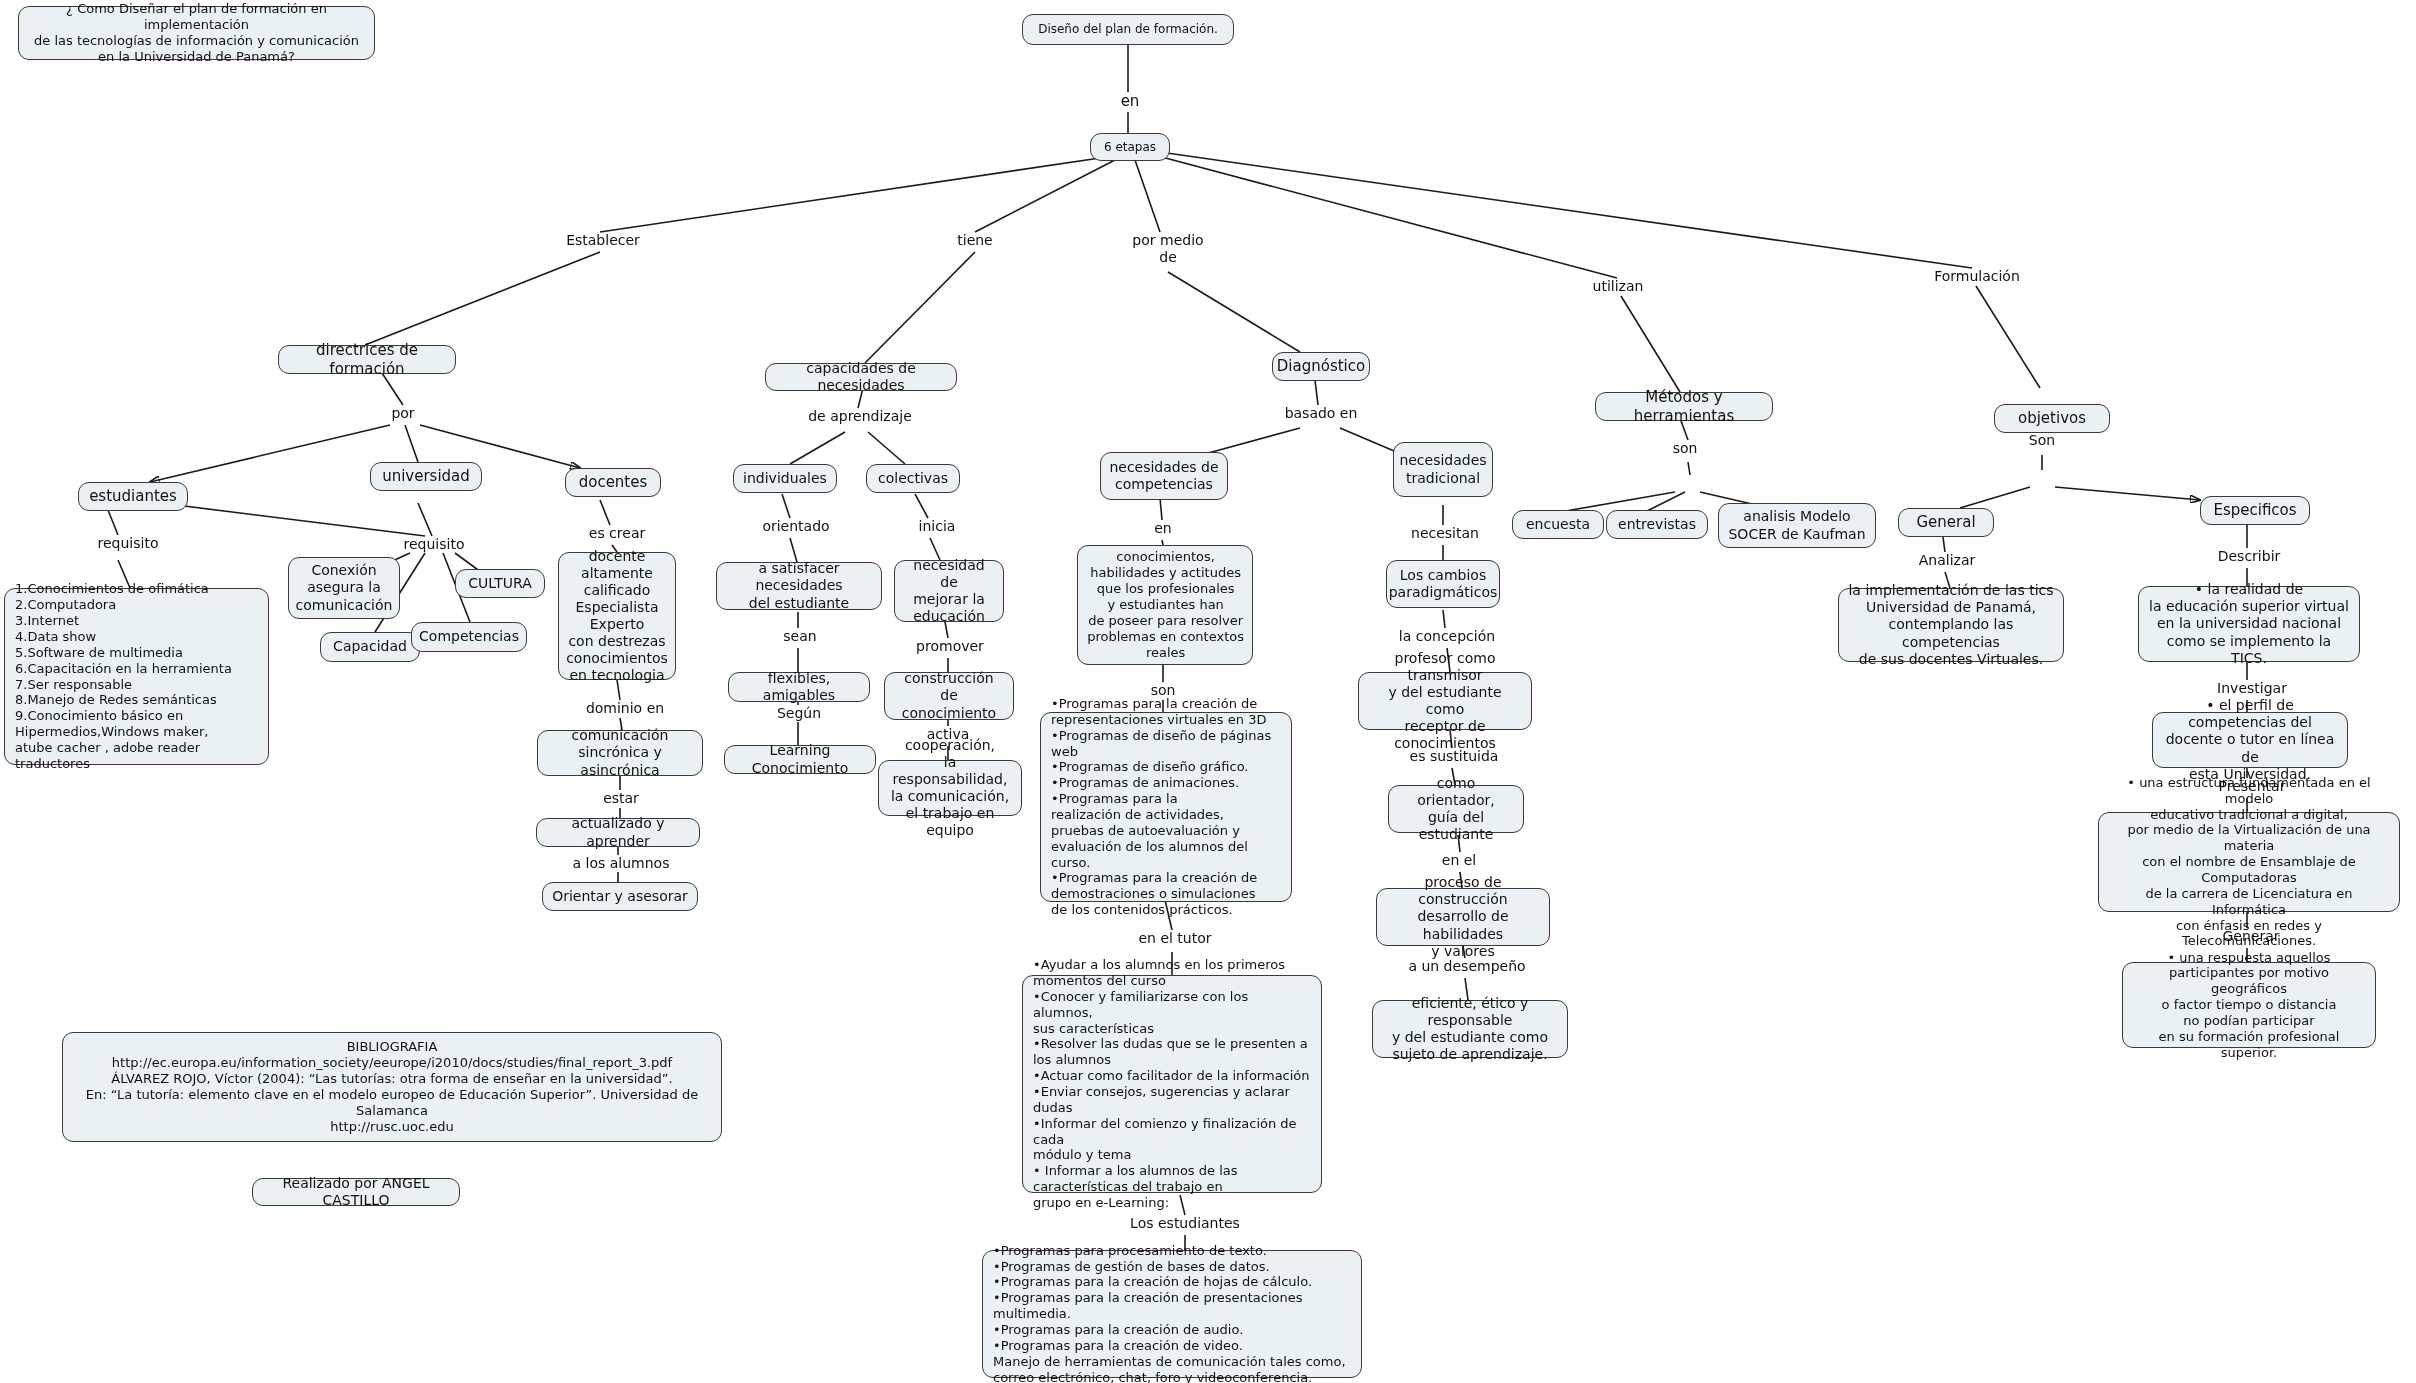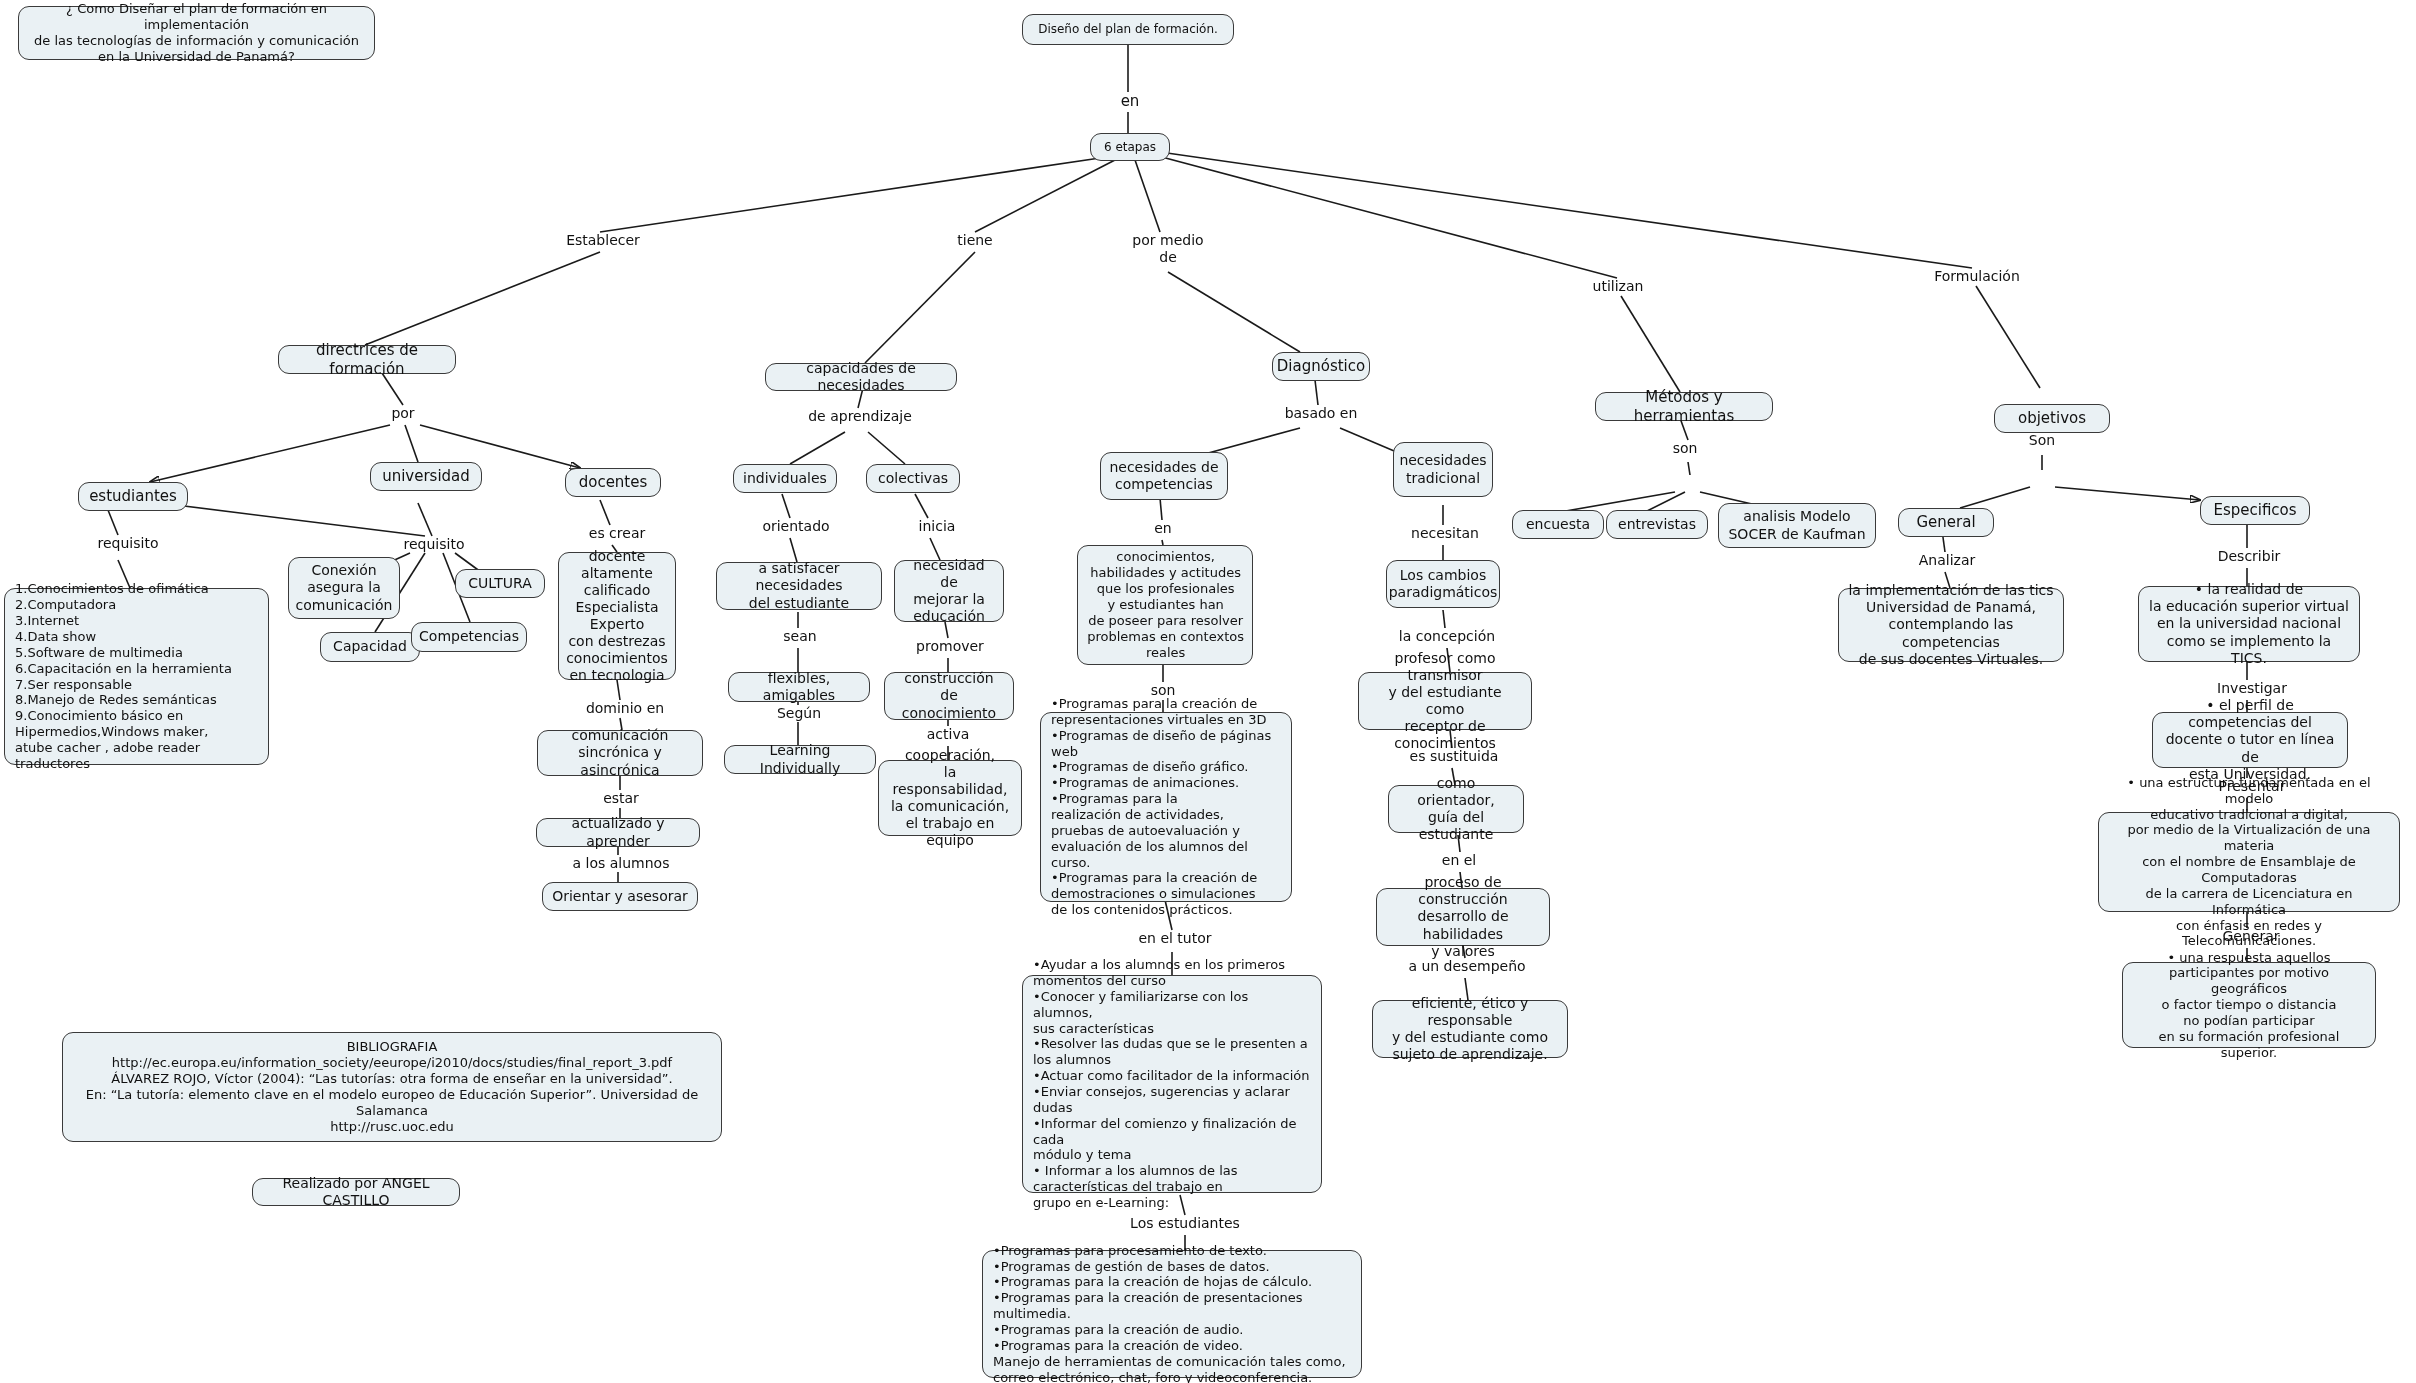--- a/index.html
+++ b/index.html
@@ -274,37 +274,37 @@
 del estudiante</span>
   </div>
   <div class="label fs14" style="left:772px;top:628px;width:56px;">sean</div>
 
   <div class="node fs14" style="left:728px;top:672px;width:142px;height:30px;">
     <span>flexibles, amigables</span>
   </div>
   <div class="label fs14" style="left:767px;top:705px;width:64px;">Según</div>
 
   <div class="node fs14" style="left:724px;top:745px;width:152px;height:29px;">
-    <span>Learning Individually</span>
+    <span>Learning Conocimiento</span>
   </div>
 
   <div class="node fs14" style="left:894px;top:560px;width:110px;height:62px;">
     <span>necesidad de
 mejorar la
 educación</span>
   </div>
   <div class="label fs14" style="left:902px;top:638px;width:96px;">promover</div>
 
   <div class="node fs14" style="left:884px;top:672px;width:130px;height:48px;">
     <span>construcción
 de conocimiento</span>
   </div>
   <div class="label fs14" style="left:912px;top:726px;width:72px;">activa</div>
 
-  <div class="node fs14" style="left:878px;top:760px;width:144px;height:76px;">
+  <div class="node fs14" style="left:878px;top:760px;width:144px;height:56px;">
     <span>cooperación,
 la responsabilidad,
 la comunicación,
 el trabajo en  equipo</span>
   </div>
 
   <div class="node fs15" style="left:1272px;top:352px;width:98px;height:29px;">
     <span>Diagnóstico</span>
   </div>
   <div class="label fs14" style="left:1275px;top:405px;width:92px;">basado en</div>

